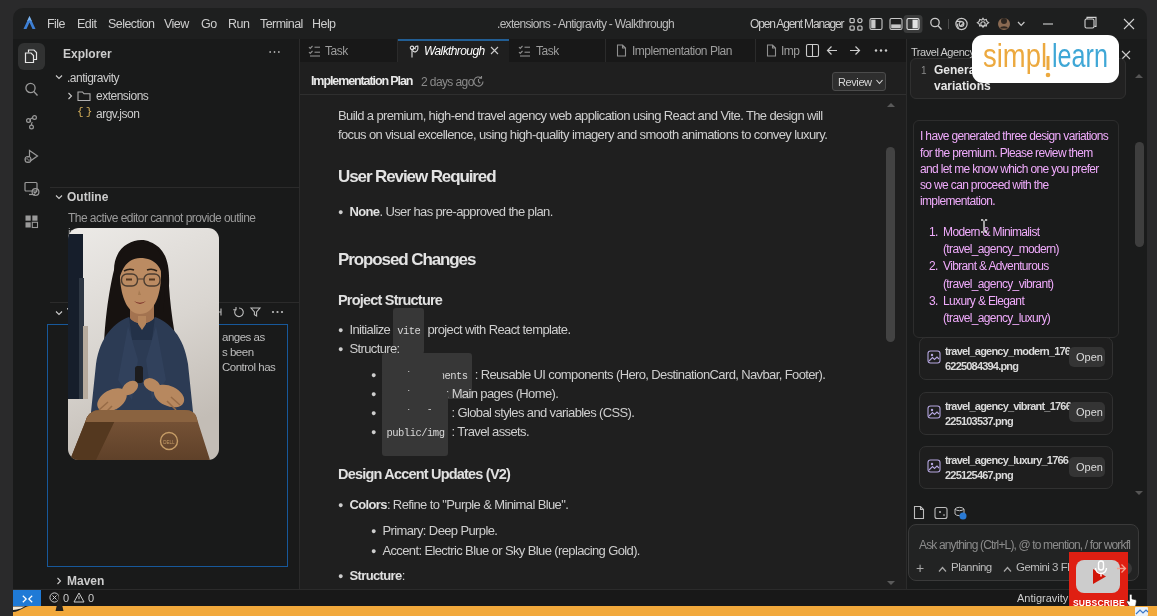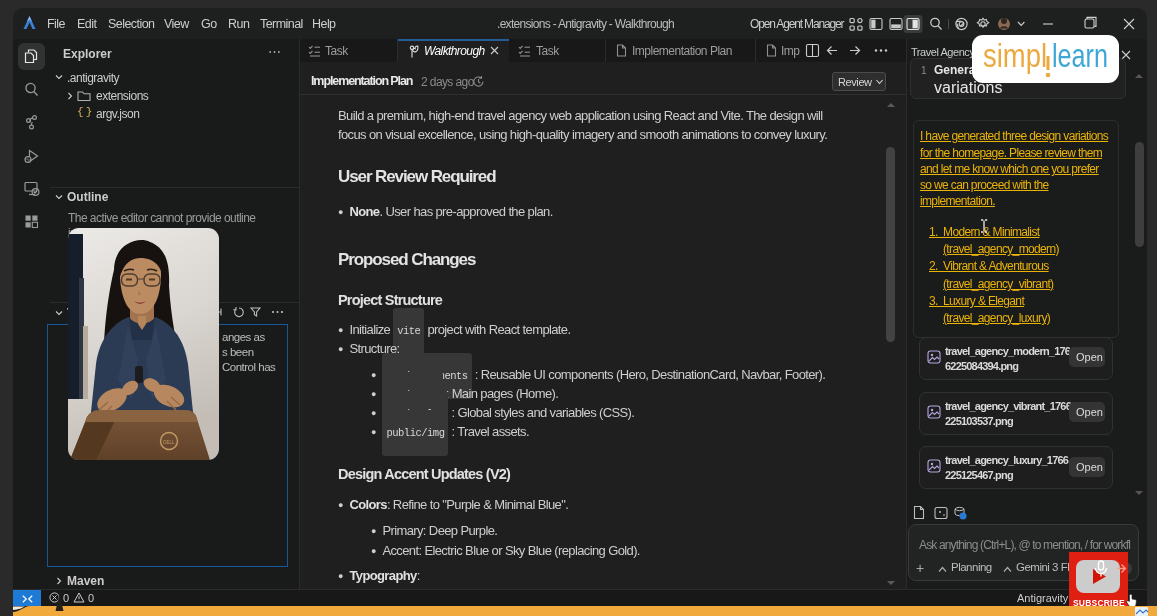--- a/index.html
+++ b/index.html
@@ -1,21 +1,21 @@
 <!DOCTYPE html>
 <html><head><meta charset="utf-8">
 <style>
 html,body{margin:0;padding:0;width:1157px;height:616px;overflow:hidden;background:#2a2a2b;font-family:"Liberation Sans",sans-serif;}
 .ab{position:absolute;}
 .tx{position:absolute;white-space:nowrap;}
 svg{position:absolute;overflow:visible;}
 .code{font-family:"Liberation Mono",monospace;font-size:10.5px;background:#373737;color:#d7d7d7;padding:17px 4px;border-radius:3px;letter-spacing:-0.5px;}
 .doc{color:#cecece;font-size:13px;letter-spacing:-0.62px;}
 .bu{font-size:9px;vertical-align:1.5px;letter-spacing:0;margin-right:6px;}
-.pm{color:#eab308;font-size:12px;letter-spacing:-0.65px;position:absolute;white-space:nowrap;text-decoration:underline;}
+.pm{color:#f0abfc;font-size:12px;letter-spacing:-0.65px;position:absolute;white-space:nowrap;}
 </style></head>
 <body>
 
 <div class="ab" style="left:13px;top:8px;width:1134px;height:608px;background:#1e1f1f;border-radius:10px 10px 0 0;"></div>
 <div class="ab" style="left:13px;top:39px;width:37px;height:550px;background:#191a1a;"></div>
 <div class="ab" style="left:50px;top:39px;width:249px;height:550px;background:#191a1a;"></div>
 <div class="ab" style="left:299px;top:39px;width:1px;height:550px;background:#2b2b2b;"></div>
 <div class="ab" style="left:300px;top:39px;width:606px;height:550px;background:#1f1f1f;"></div>
 <div class="ab" style="left:300px;top:39px;width:606px;height:23px;background:#181818;"></div>
 <div class="ab" style="left:906px;top:39px;width:1px;height:550px;background:#2b2b2b;"></div>
@@ -252,43 +252,43 @@
 <div class="tx doc" style="left:338px;top:322px;"><span class="bu">●</span>Initialize <span class="code">vite</span> project with React template.</div>
 <div class="tx doc" style="left:338px;top:341px;"><span class="bu">●</span>Structure:</div>
 <div class="tx doc" style="left:371px;top:367px;"><span class="bu">●</span><span class="code">src/components</span> : Reusable UI components (Hero, DestinationCard, Navbar, Footer).</div>
 <div class="tx doc" style="left:371px;top:386px;"><span class="bu">●</span><span class="code">src/pages</span> : Main pages (Home).</div>
 <div class="tx doc" style="left:371px;top:405px;"><span class="bu">●</span><span class="code">src/styles</span> : Global styles and variables (CSS).</div>
 <div class="tx doc" style="left:371px;top:424px;"><span class="bu">●</span><span class="code">public/img</span> : Travel assets.</div>
 <div class="tx" style="left:338px;top:466px;color:#e0e0e0;font-size:14.5px;font-weight:bold;letter-spacing:-0.8px;">Design Accent Updates (V2)</div>
 <div class="tx doc" style="left:338px;top:497px;"><span class="bu">●</span><b style="color:#e0e0e0;">Colors</b>: Refine to "Purple &amp; Minimal Blue".</div>
 <div class="tx doc" style="left:371px;top:523px;"><span class="bu">●</span>Primary: Deep Purple.</div>
 <div class="tx doc" style="left:371px;top:543px;"><span class="bu">●</span>Accent: Electric Blue or Sky Blue (replacing Gold).</div>
-<div class="tx doc" style="left:338px;top:568px;"><span class="bu">●</span><b style="color:#e0e0e0;">Typography</b>:</div>
+<div class="tx doc" style="left:338px;top:568px;"><span class="bu">●</span><b style="color:#e0e0e0;">Structure</b>:</div>
 
 <svg class="ab" style="left:886px;top:101px;" width="10" height="8" viewBox="0 0 10 8">
     <path d="M1 6 L5 2 L9 6 Z" fill="#5a5a5a"></path>
   </svg>
 <div class="ab" style="left:886px;top:147px;width:9px;height:195px;background:#434343;border-radius:5px;"></div>
 <svg class="ab" style="left:886px;top:579px;" width="10" height="8" viewBox="0 0 10 8">
     <path d="M1 2 L5 6 L9 2 Z" fill="#5a5a5a"></path>
   </svg>
 
 <div class="tx" style="left:911px;top:46px;color:#cccccc;font-size:11px;letter-spacing:-0.45px;">Travel Agency H</div>
 <svg class="ab" style="left:1121px;top:50px;" width="10" height="10" viewBox="0 0 10 10">
     <path d="M1 1 l8 8 M9 1 l-8 8" stroke="#cccccc" stroke-width="1.1"></path>
   </svg>
 
 <div class="ab" style="left:910px;top:58px;width:216px;height:41px;background:#212121;border:1px solid #303030;border-radius:6px;box-sizing:border-box;"></div>
 <div class="tx" style="left:921px;top:65px;color:#8a8a8a;font-size:10px;">1</div>
 <div class="tx" style="left:934px;top:63px;color:#e6e6e6;font-size:12px;font-weight:bold;">Generat</div>
-<div class="tx" style="left:934px;top:79px;color:#e6e6e6;font-size:16px;font-weight:normal;">variations</div>
+<div class="tx" style="left:934px;top:79px;color:#e6e6e6;font-size:12px;font-weight:bold;">variations</div>
 
 <div class="ab" style="left:913px;top:120px;width:206px;height:218px;border:1px solid #2d2d2d;border-radius:6px;box-sizing:border-box;"></div>
 <div class="pm" style="left:920px;top:129px;">I have generated three design variations</div>
-<div class="pm" style="left:920px;top:146px;">for the homepage. Please review them</div>
+<div class="pm" style="left:920px;top:146px;">for the premium. Please review them</div>
 <div class="pm" style="left:920px;top:162px;">and let me know which one you prefer</div>
 <div class="pm" style="left:920px;top:178px;">so we can proceed with the</div>
 <div class="pm" style="left:920px;top:194px;">implementation.</div>
 <div class="pm" style="left:929px;top:225px;">1.&nbsp;&nbsp;Modern &amp; Minimalist</div>
 <div class="pm" style="left:943px;top:242px;">(travel_agency_modern)</div>
 <div class="pm" style="left:929px;top:259px;">2.&nbsp;&nbsp;Vibrant &amp; Adventurous</div>
 <div class="pm" style="left:943px;top:277px;">(travel_agency_vibrant)</div>
 <div class="pm" style="left:929px;top:294px;">3.&nbsp;&nbsp;Luxury &amp; Elegant</div>
 <div class="pm" style="left:943px;top:311px;">(travel_agency_luxury)</div>
 

